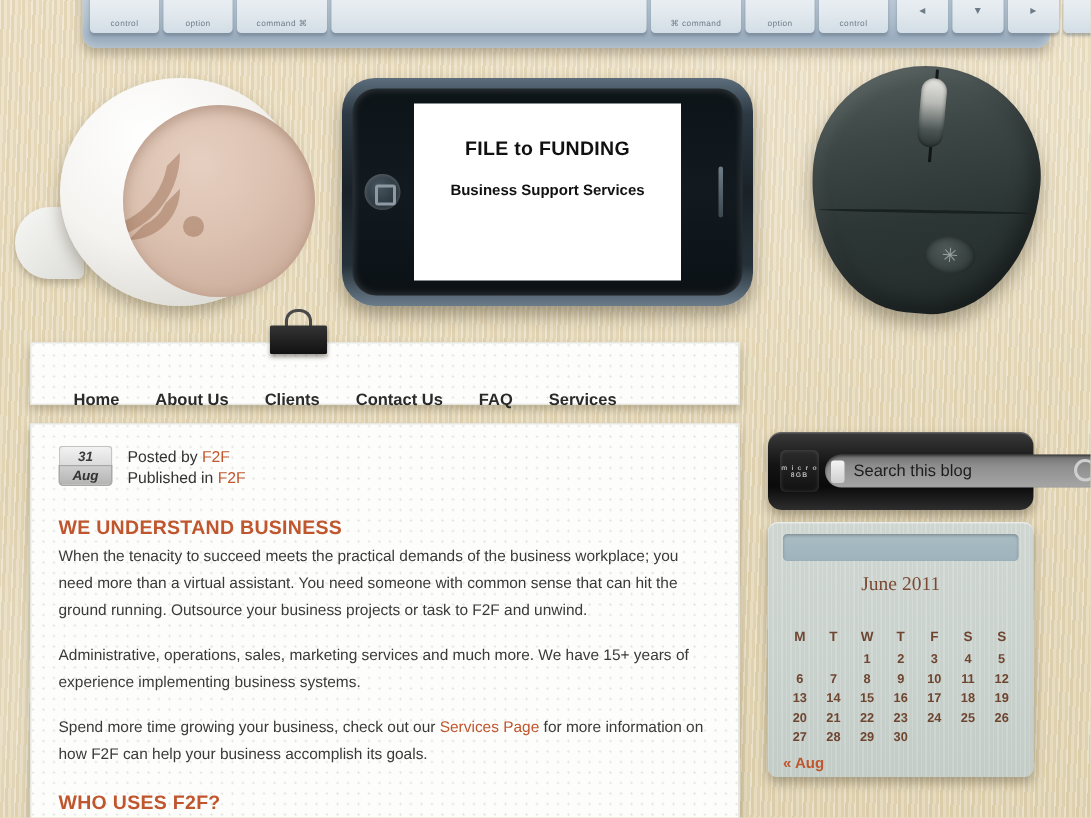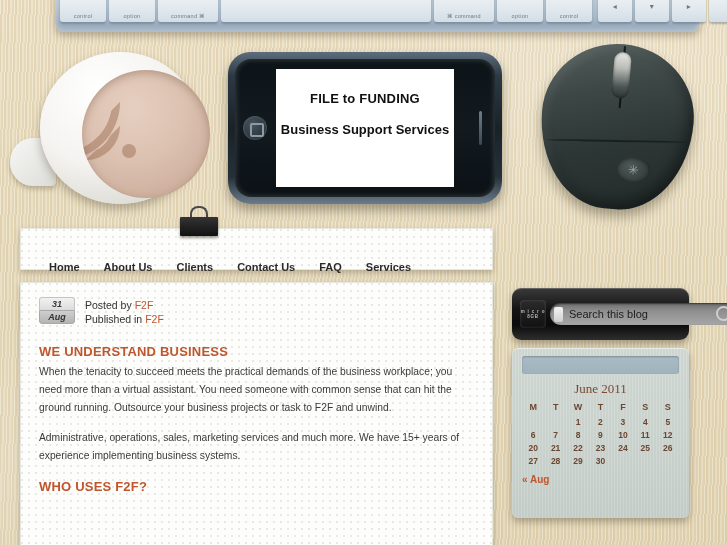--- a/index.html
+++ b/index.html
@@ -151,21 +151,21 @@
   #phone .screen {
     width: 178px; height: 118px;
     background:#ffffff;
     display:flex; flex-direction:column; align-items:center; justify-content:flex-start;
     padding-top: 22px;
   }
   #phone .logo-title {
     font-size: 13px; font-weight: bold; color:#111; letter-spacing:.2px;
   }
   #phone .logo-sub {
-    margin-top: 16px; font-size: 13px; font-weight: bold; color:#111;
+    margin-top: 16px; font-size: 10px; font-weight: bold; color:#111;
   }
 
   
   #mouse {
     position:absolute; left:541px; top:44px; width:152px; height:165px;
     border-radius: 50% 50% 46% 46% / 44% 44% 56% 56%;
     background: linear-gradient(165deg,#55605f 0%,#3c4746 30%,#2c3635 60%,#222b2a 100%);
     box-shadow: 0 7px 12px rgba(80,72,52,.45), inset -5px -6px 14px rgba(0,0,0,.42), inset 4px 4px 10px rgba(255,255,255,.10);
     transform: rotate(5deg);
   }
@@ -333,21 +333,21 @@
   }
   #calendar .screenbar {
     height: 18px; border-radius: 3px;
     background: linear-gradient(180deg,#a9bcc4,#9fb3bc);
     box-shadow: inset 0 1px 2px rgba(0,0,0,.25);
     margin-bottom: 7px;
   }
   #calendar .caption {
     text-align:center; font-size:13px; color:#7a4a32;
     font-family:"Liberation Serif", serif;
-    margin-bottom: 3px;
+    margin-bottom: 20px;
   }
   #calendar table { width:100%; border-collapse:collapse; }
   #calendar th {
     font-size: 9px; font-weight:bold; color:#6e4630;
     padding: 2px 0 3px 0; text-align:center;
   }
   #calendar td {
     font-size: 8.5px; font-weight:bold; color:#6e4630;
     padding: 1.5px 0; text-align:center;
   }
@@ -461,20 +461,23 @@
       <div>
         <span>Published in</span>
         <a href="#">F2F</a>
       </div>
     </div>
   </div>
 
   <h2>WE UNDERSTAND BUSINESS</h2>
   <p>When the tenacity to succeed meets the practical demands of the business workplace; you need more than a virtual assistant. You need someone with common sense that can hit the ground running. Outsource your business projects or task to F2F and unwind.</p>
   <p>Administrative, operations, sales, marketing services and much more. We have 15+ years of experience implementing business systems.</p>
+  <p>
+    <span>Spend more time growing your business, check out our </span><a href="#">Services Page</a><span> for more information on how F2F can help your business accomplish its goals.</span>
+  </p>
   <h2>WHO USES F2F?</h2>
 
 </article>
 
 <div id="usbsearch">
   <div class="cap">
     <span>m i c r o</span>
     <span>8GB</span>
   </div>
   <div class="fieldwrap">
@@ -512,20 +515,29 @@
         <tr>
           <td>6</td>
           <td>7</td>
           <td>8</td>
           <td>9</td>
           <td>10</td>
           <td>11</td>
           <td>12</td>
         </tr>
         <tr>
+          <td>13</td>
+          <td>14</td>
+          <td>15</td>
+          <td>16</td>
+          <td>17</td>
+          <td>18</td>
+          <td>19</td>
+        </tr>
+        <tr>
           <td>20</td>
           <td>21</td>
           <td>22</td>
           <td>23</td>
           <td>24</td>
           <td>25</td>
           <td>26</td>
         </tr>
         <tr>
           <td>27</td>

